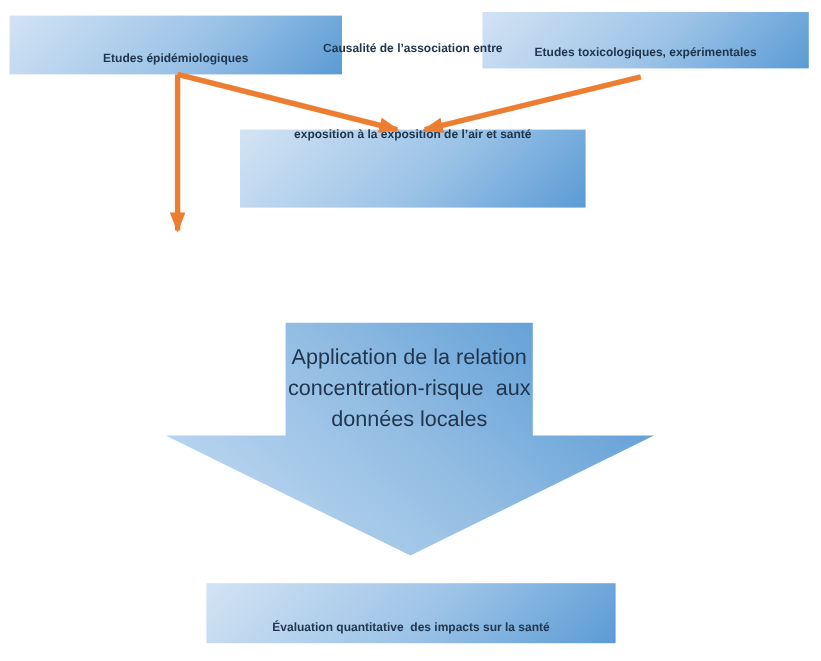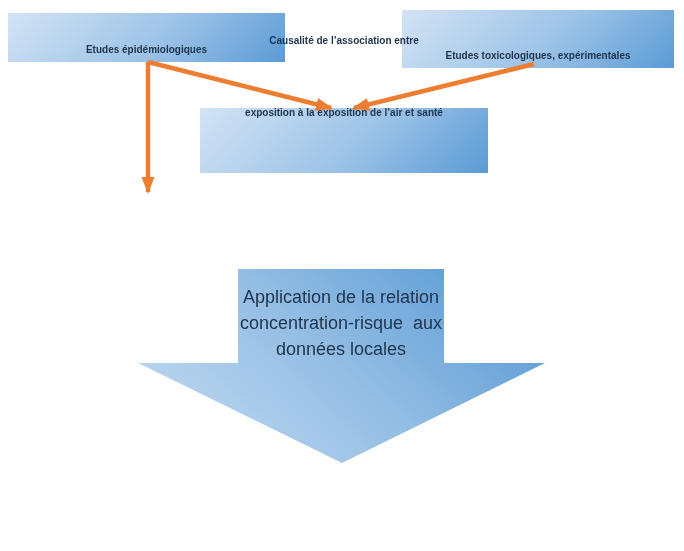--- a/index.html
+++ b/index.html
@@ -20,21 +20,21 @@
     justify-content: center;
     text-align: center;
     font-size: 10px;
     line-height: 24px;
     white-space: pre-wrap;
     z-index: 1;
     font-weight: bold;
   }
   .box .line { display: block; white-space: pre-wrap; }
   #box-epi   { left: 8px;   top: 13px;  width: 277px; height: 49px; }
-  #box-tox   { left: 402px; top: 10px;  width: 272px; height: 58px; }
+  #box-tox   { left: 402px; top: 10px;  width: 272px; height: 47px; }
   #box-caus  { left: 200px; top: 108px; width: 288px; height: 65px; }
   #box-quant { left: 7px;   top: 193px; width: 361px; height: 47px; }
   #box-eval  { left: 172px; top: 486px; width: 341px; height: 50px; }
   svg.overlay {
     position: absolute;
     left: 0; top: 0;
     width: 684px; height: 551px;
     z-index: 2;
     pointer-events: none;
   }
@@ -64,20 +64,23 @@
   </div>
 
   <div class="box" id="box-caus">
     <span>
       <span class="line">Causalité de l’association entre</span>
       <span class="line">exposition à la exposition de l’air et santé</span>
     </span>
   </div>
 
 
+  <div class="box" id="box-eval">
+    <span class="line">Évaluation quantitative  des impacts sur la santé</span>
+  </div>
 
   <svg class="overlay" viewBox="0 0 684 551">
     <defs>
       <linearGradient id="bigArrowGrad" x1="0" y1="0.75" x2="1" y2="0.25">
         <stop offset="0" stop-color="#bfd9f1"></stop>
         <stop offset="0.5" stop-color="#93bde3"></stop>
         <stop offset="1" stop-color="#5b9bd5"></stop>
       </linearGradient>
       <marker id="orangeHead" markerUnits="userSpaceOnUse" markerWidth="17" markerHeight="13" viewBox="0 0 17 13" refX="15" refY="6.5" orient="auto">
         <path d="M0,0 L17,6.5 L0,13 Z" fill="#ED7D31"></path>

